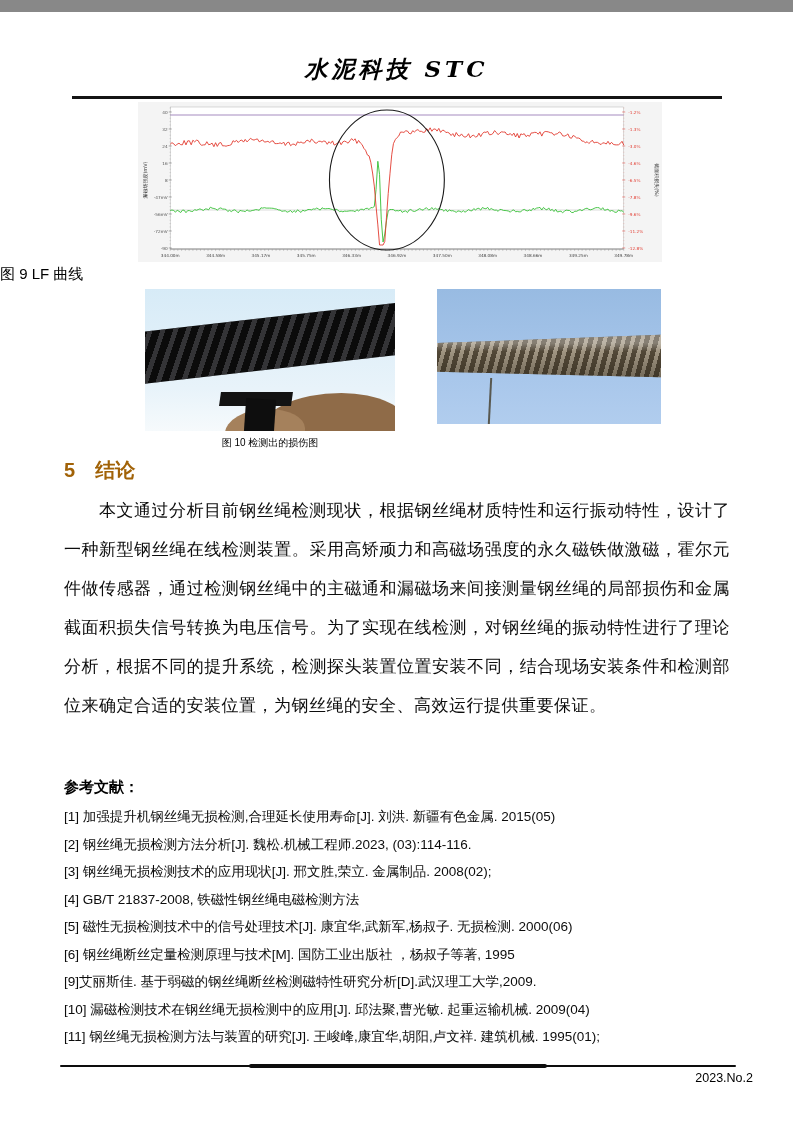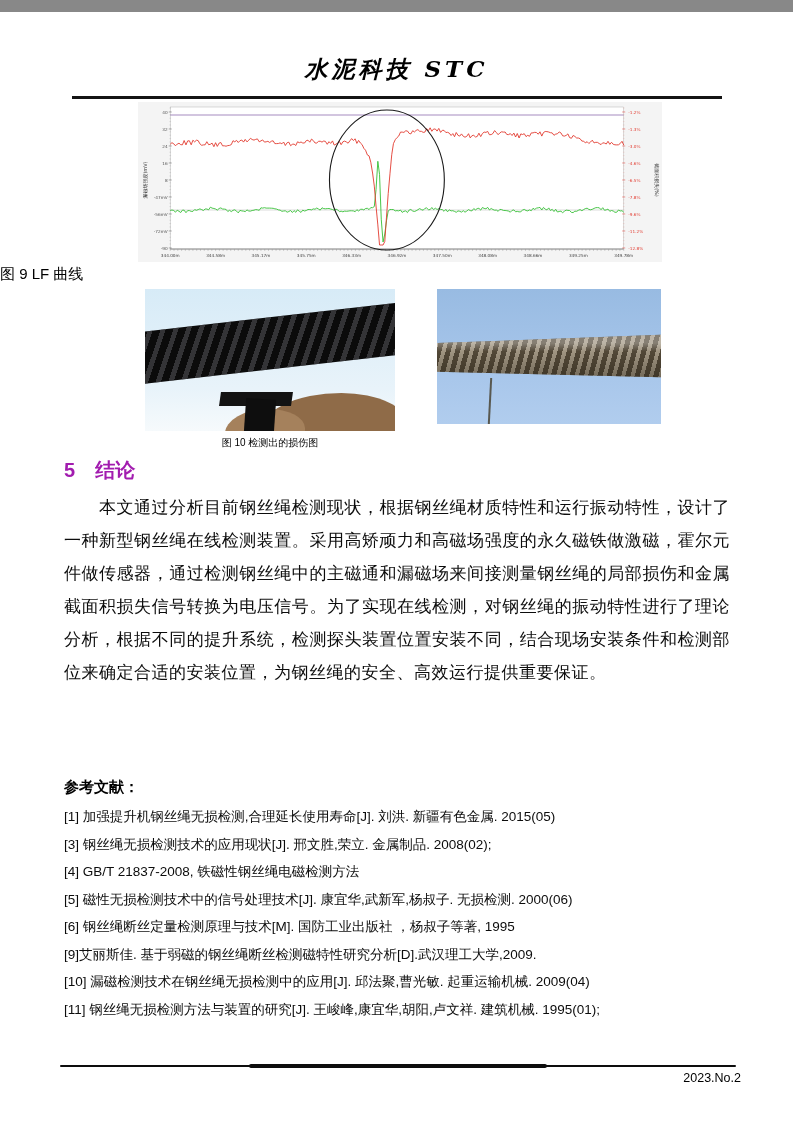--- a/index.html
+++ b/index.html
@@ -55,47 +55,47 @@
   .f11-wire{position:absolute;left:52px;top:89px;width:2px;height:46px;background:#585850;transform:rotate(3deg);}
   .photo-caption{
     position:absolute;top:424px;text-align:center;
     font-family:"Liberation Sans", sans-serif;font-size:10px;color:#000;
   }
   .cap10{left:145px;width:250px;}
   .cap11{left:437px;width:224px;}
   
   .section-heading{
     position:absolute;left:64px;top:445px;
-    font-family:"Liberation Sans", sans-serif;font-weight:bold;font-size:20px;color:#a21caf;
+    font-family:"Liberation Sans", sans-serif;font-weight:bold;font-size:20px;color:#a16207;
   }
   .section-heading .sec-num{margin-right:20px;}
   .body-paragraph{
     position:absolute;left:64px;top:479px;width:666px;
-    font-size:17px;line-height:33px;text-align:justify;text-indent:35px;
+    font-size:17px;line-height:39px;text-align:justify;text-indent:35px;
     letter-spacing:0.5px;color:#0c0c0c;
   }
   
   .references-heading{
     position:absolute;left:64px;top:766px;
     font-family:"Liberation Sans", sans-serif;font-weight:bold;font-size:15px;color:#000;
   }
   .reference-list{
     position:absolute;left:64px;top:791px;width:670px;
     font-family:"Liberation Sans", sans-serif;font-size:13.5px;color:#0c0c0c;
   }
   .ref-item{line-height:27.5px;white-space:nowrap;}
   
   .footer-rule{position:absolute;left:60px;top:1053px;width:676px;height:2px;background:#0d0d0d;border-radius:2px;}
   .footer-rule::after{content:"";position:absolute;left:28%;top:-1px;width:44%;height:4px;background:#0d0d0d;border-radius:3px;}
   .page-number{
     position:absolute;top:1059px;left:0;width:100%;text-align:center;
     font-family:"Liberation Sans", sans-serif;font-size:12px;color:#000;
   }
   .issue-label{
-    position:absolute;top:1059px;right:52px;
+    position:absolute;top:1059px;right:40px;
     font-family:"Liberation Sans", sans-serif;font-size:12.5px;color:#000;
   }
 </style>
 </head>
 <body>
 
 <div class="page">
 
   <div class="journal-title">水泥科技 STC</div>
   <div class="header-rule"></div>
@@ -388,20 +388,21 @@
 
   <div class="section-heading">
     <span class="sec-num">5</span><span>结论</span>
   </div>
 
   <div class="body-paragraph">本文通过分析目前钢丝绳检测现状，根据钢丝绳材质特性和运行振动特性，设计了一种新型钢丝绳在线检测装置。采用高矫顽力和高磁场强度的永久磁铁做激磁，霍尔元件做传感器，通过检测钢丝绳中的主磁通和漏磁场来间接测量钢丝绳的局部损伤和金属截面积损失信号转换为电压信号。为了实现在线检测，对钢丝绳的振动特性进行了理论分析，根据不同的提升系统，检测探头装置位置安装不同，结合现场安装条件和检测部位来确定合适的安装位置，为钢丝绳的安全、高效运行提供重要保证。</div>
 
   <div class="references-heading">参考文献：</div>
   <div class="reference-list">
       <div class="ref-item">[1] 加强提升机钢丝绳无损检测,合理延长使用寿命[J]. 刘洪. 新疆有色金属. 2015(05)</div>
+      <div class="ref-item">[2] 钢丝绳无损检测方法分析[J]. 魏松.机械工程师.2023, (03):114-116.</div>
       <div class="ref-item">[3] 钢丝绳无损检测技术的应用现状[J]. 邢文胜,荣立. 金属制品. 2008(02);</div>
       <div class="ref-item">[4] GB/T 21837-2008, 铁磁性钢丝绳电磁检测方法</div>
       <div class="ref-item">[5] 磁性无损检测技术中的信号处理技术[J]. 康宜华,武新军,杨叔子. 无损检测. 2000(06)</div>
       <div class="ref-item">[6] 钢丝绳断丝定量检测原理与技术[M]. 国防工业出版社 ，杨叔子等著, 1995</div>
       <div class="ref-item">[9]艾丽斯佳. 基于弱磁的钢丝绳断丝检测磁特性研究分析[D].武汉理工大学,2009.</div>
       <div class="ref-item">[10] 漏磁检测技术在钢丝绳无损检测中的应用[J]. 邱法聚,曹光敏.  起重运输机械. 2009(04)</div>
       <div class="ref-item">[11] 钢丝绳无损检测方法与装置的研究[J]. 王峻峰,康宜华,胡阳,卢文祥. 建筑机械. 1995(01);</div>
     </div>
 
   <div class="footer-rule"></div>

